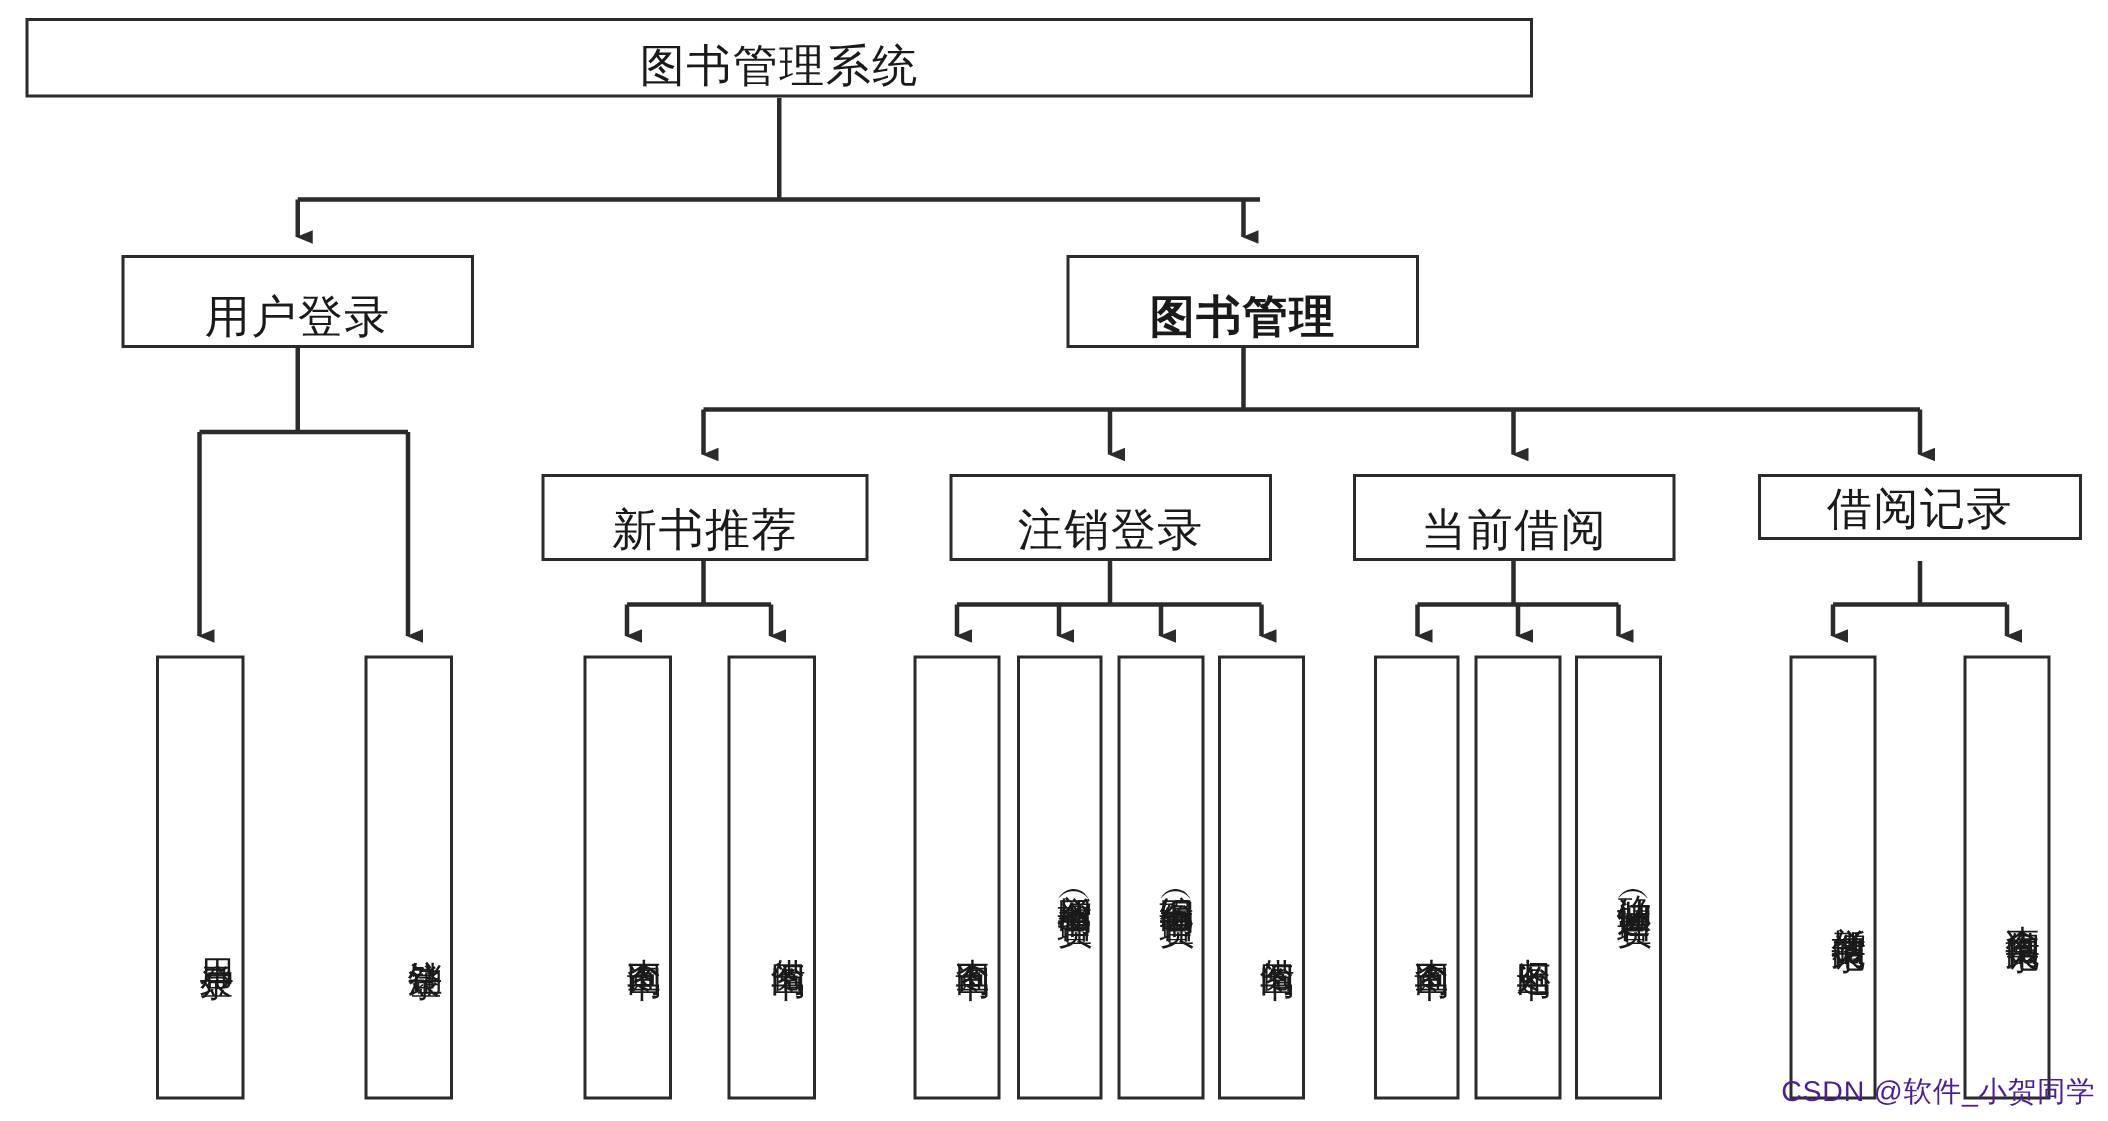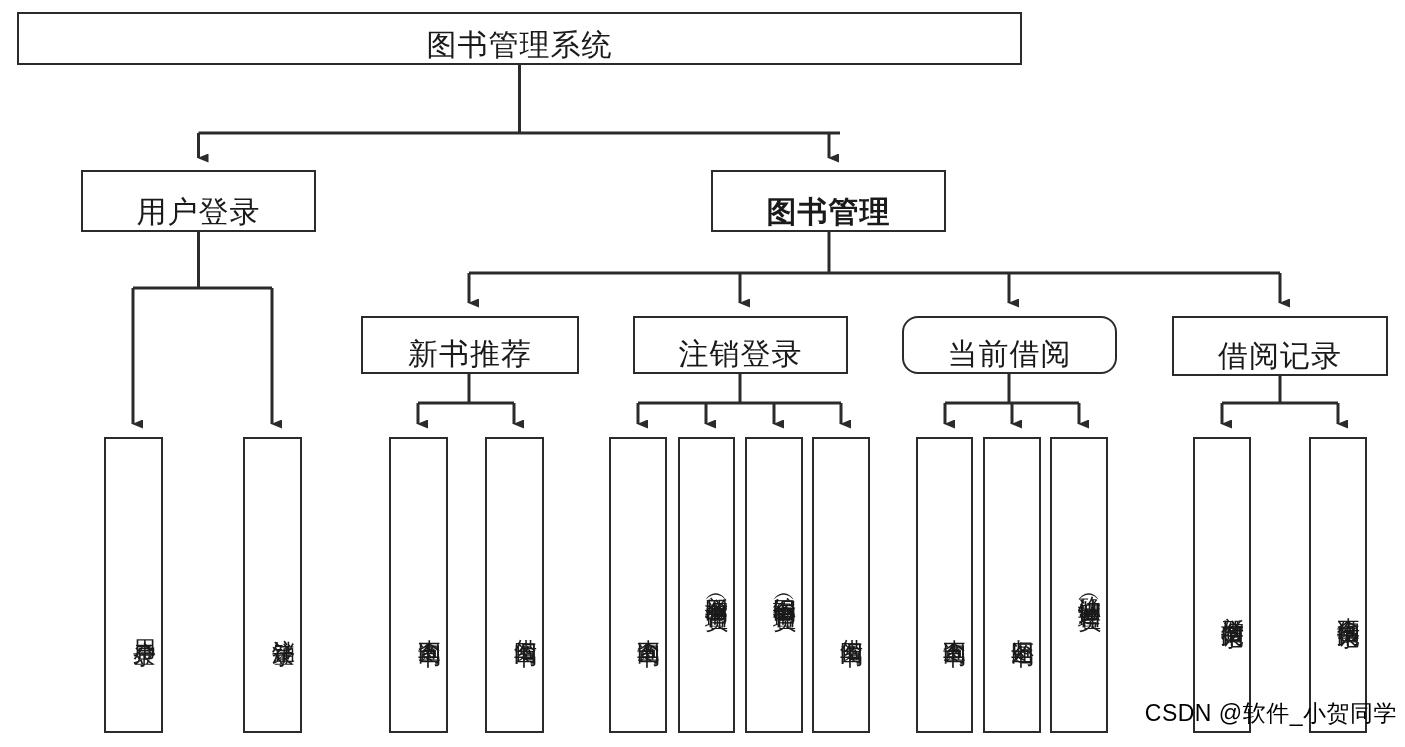--- a/index.html
+++ b/index.html
@@ -50,23 +50,23 @@
     align-items: flex-start;
     justify-content: center;
     padding-top: 8px;
   }
   .node.vert.top-aligned {
     padding-top: 4px;
   }
   .watermark {
     position: absolute;
     right: 8px;
-    bottom: 18px;
-    font-size: 23px;
-    color: #000000;
+    bottom: 6px;
+    font-size: 19px;
+    color: #4c1d95;
     letter-spacing: 0.5px;
     white-space: nowrap;
     user-select: none;
   }
 </style>
 </head>
 <body>
 
 <div id="canvas">
 
@@ -130,24 +130,24 @@
   <div class="node horiz" style="left:711px; top:170px; width:235px; height:62px;font-weight:bold;">
     <span>图书管理</span>
   </div>
 
   <div class="node horiz" style="left:361px; top:316px; width:218px; height:58px;">
     <span>新书推荐</span>
   </div>
   <div class="node horiz" style="left:633px; top:316px; width:215px; height:58px;">
     <span>注销登录</span>
   </div>
-  <div class="node horiz" style="left:902px; top:316px; width:215px; height:58px;border-radius:16px;">
+  <div class="node horiz" style="left:902px; top:316px; width:215px; height:58px;">
     <span>当前借阅</span>
   </div>
-  <div class="node horiz" style="left:1172px; top:316px; width:216px; height:60px;">
+  <div class="node horiz" style="left:1172px; top:316px; width:216px; height:44px;">
     <span>借阅记录</span>
   </div>
 
   <div class="node vert" style="left:104px; top:437px; width:59px; height:296px; padding-top:80px;">
     <span>用户登录</span>
   </div>
   <div class="node vert" style="left:243px; top:437px; width:59px; height:296px; padding-top:80px;">
     <span>注销登录</span>
   </div>
 

